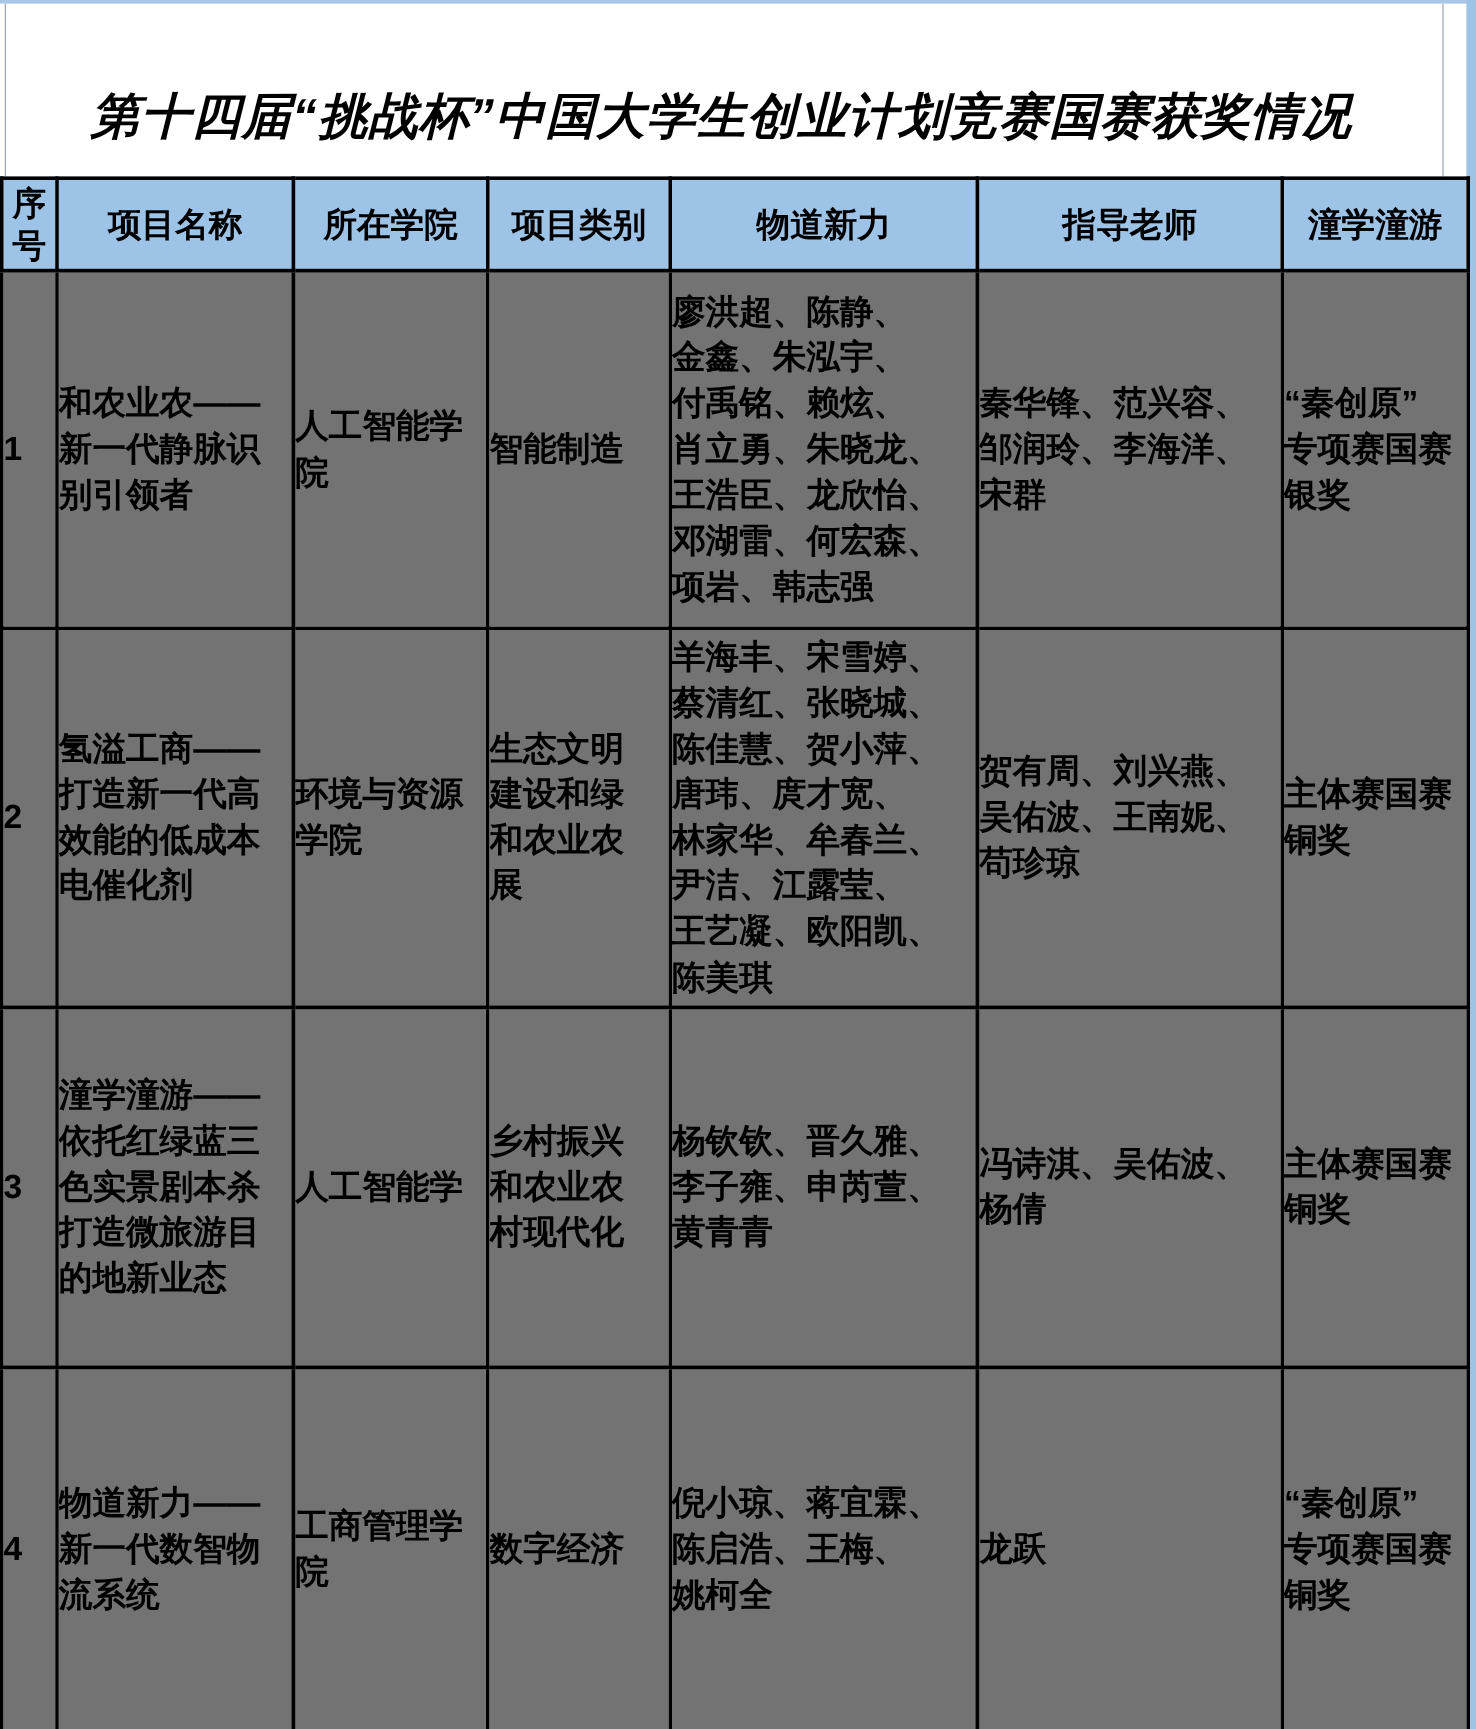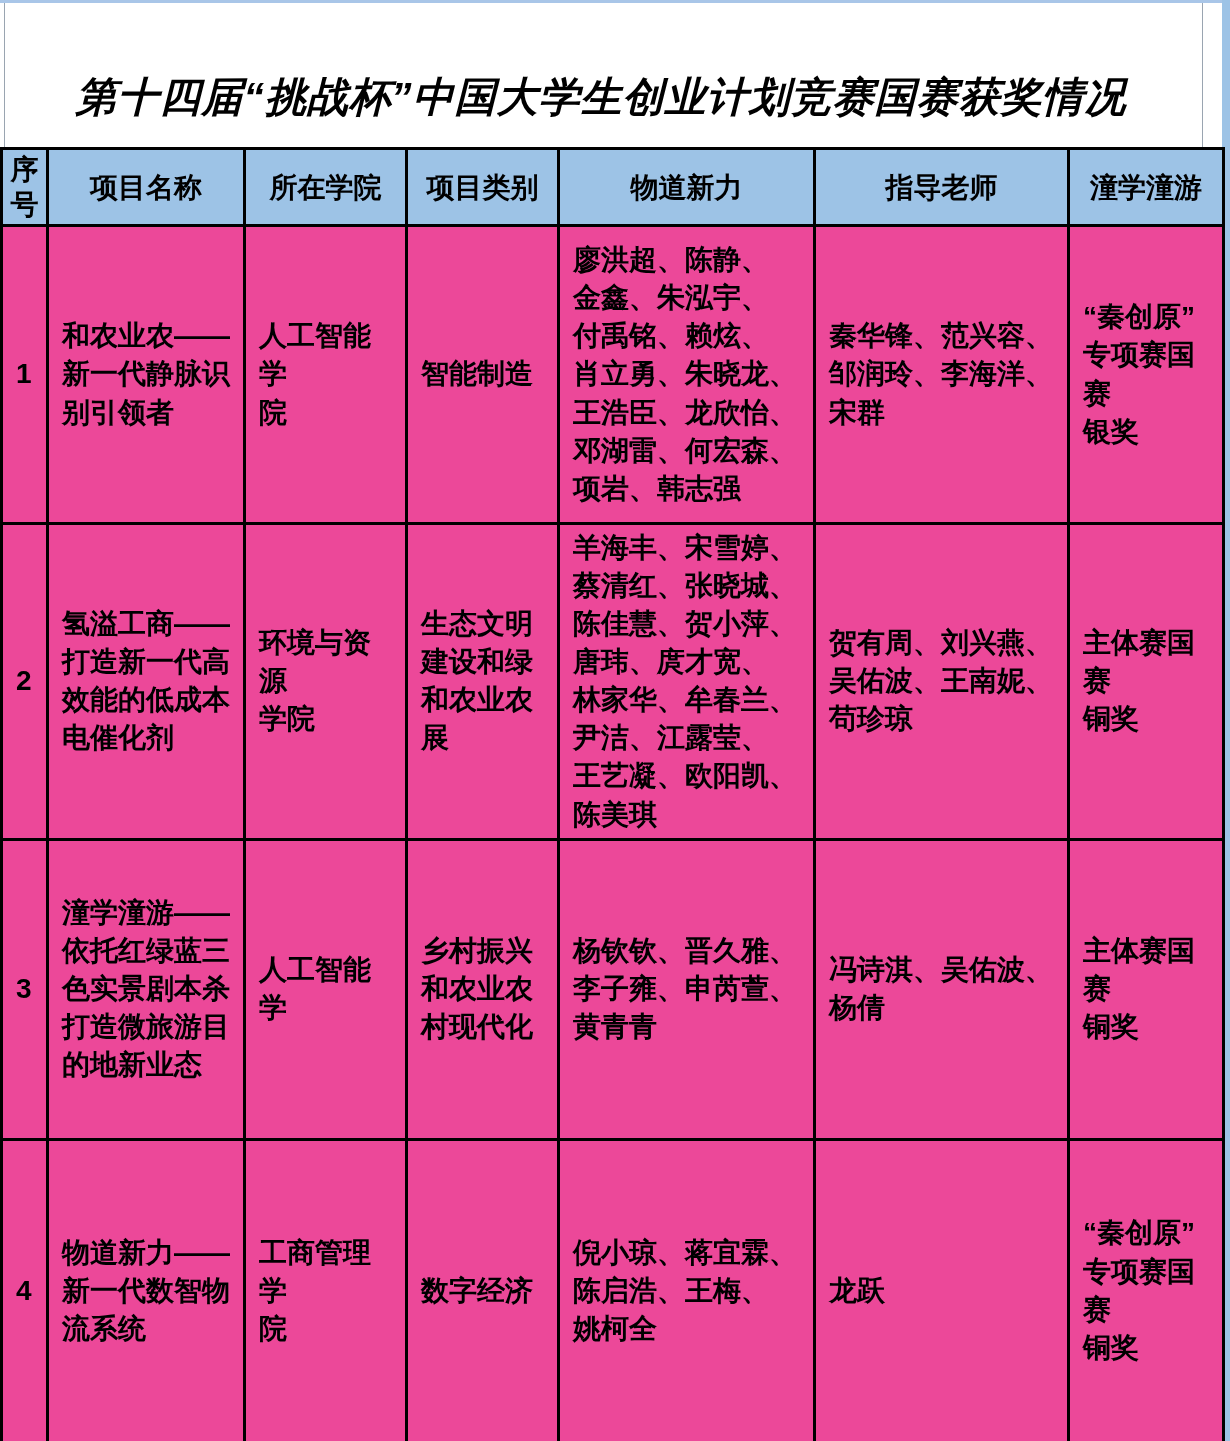--- a/index.html
+++ b/index.html
@@ -23,21 +23,21 @@
   }
   .awards th,.awards td{
     border:3px solid #000;font-weight:bold;overflow:hidden;
   }
   .awards th{
     background:#9dc3e6;font-size:28px;text-align:center;vertical-align:middle;
     line-height:1.25;padding:2px 1px;
   }
   .awards td{
     font-size:28px;vertical-align:middle;white-space:pre-line;
-    line-height:1.36;padding:4px 13px;background:#ec4899;
+    line-height:1.36;padding:4px 0;background:#737373;
   }
   .c-center{text-align:left;}
   .c-left{text-align:left;}
   tr.h-header{height:75px;}
   tr.r1{height:298px;}
   tr.r2{height:315px;}
   tr.r3{height:300px;}
   tr.r4{height:303px;}
 </style>
 </head>

